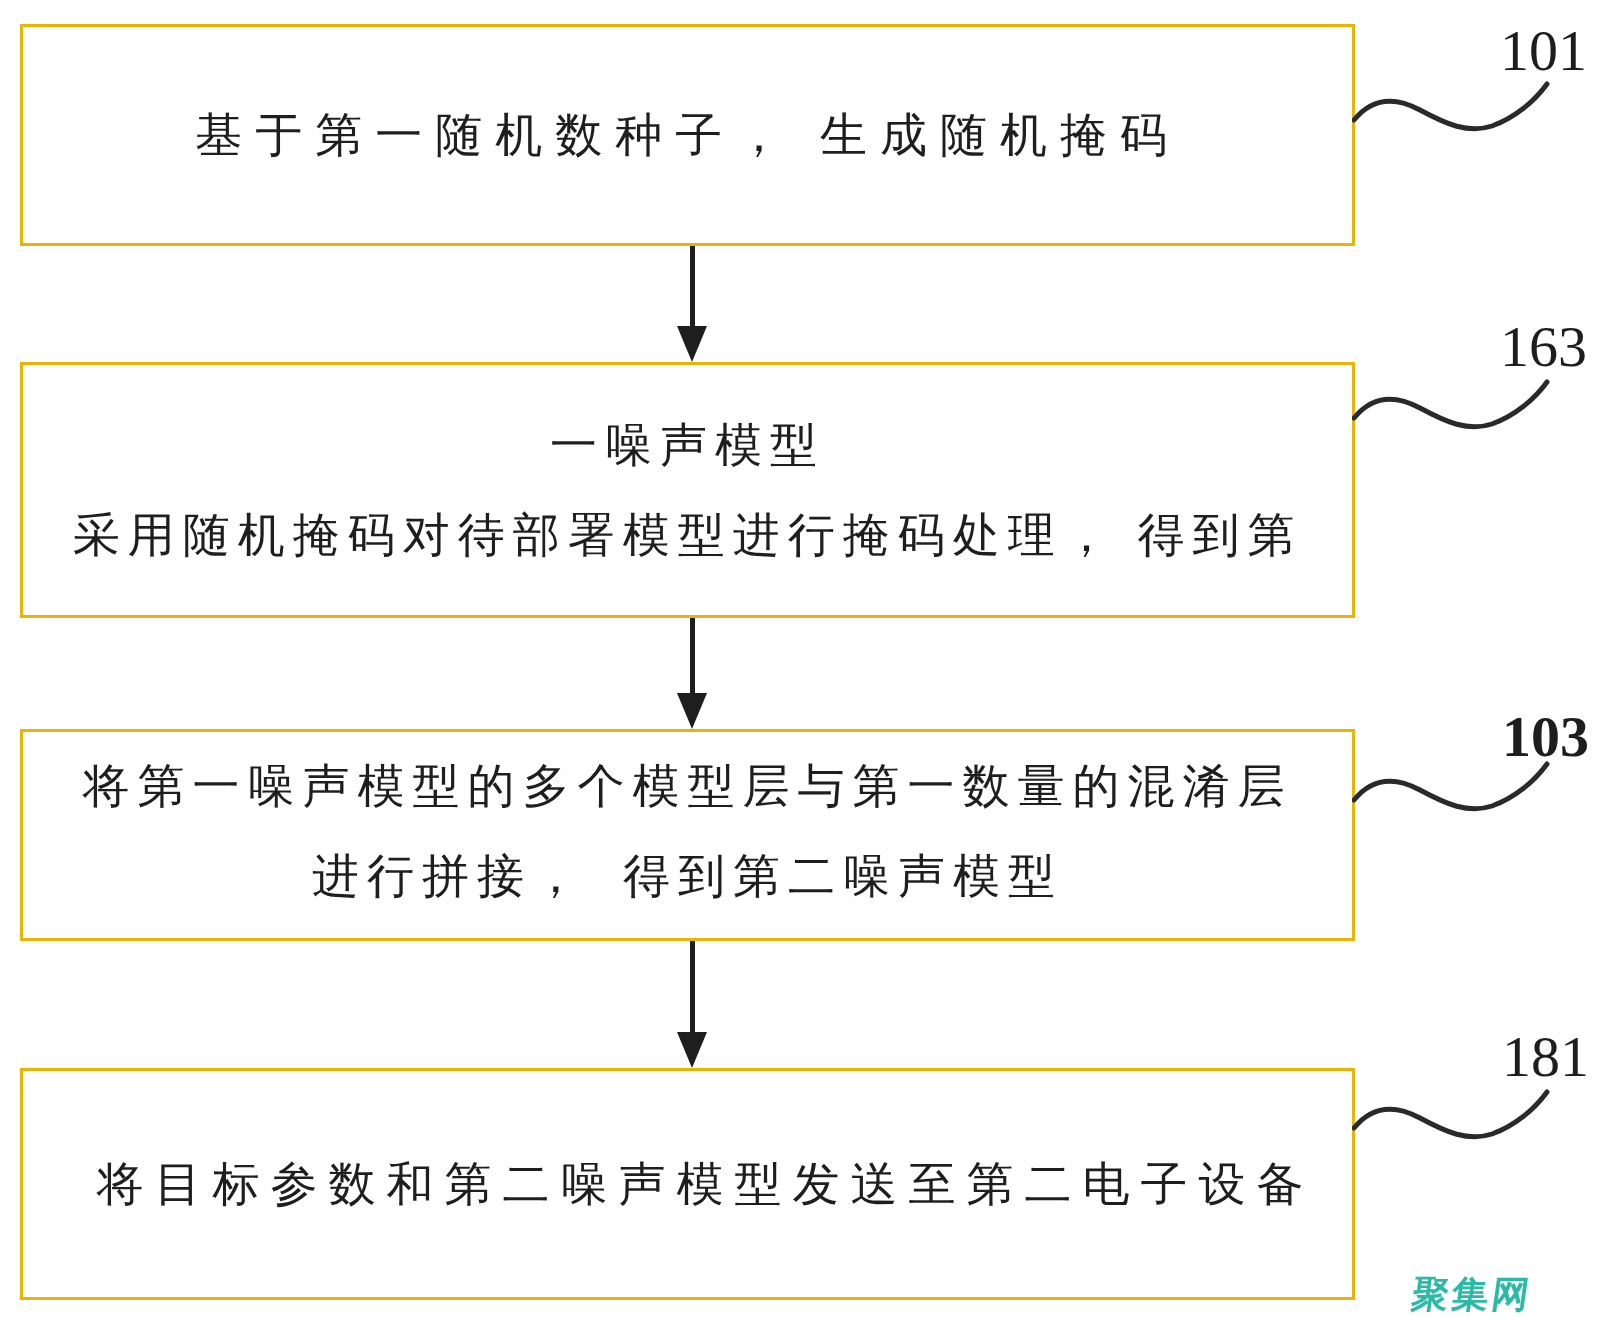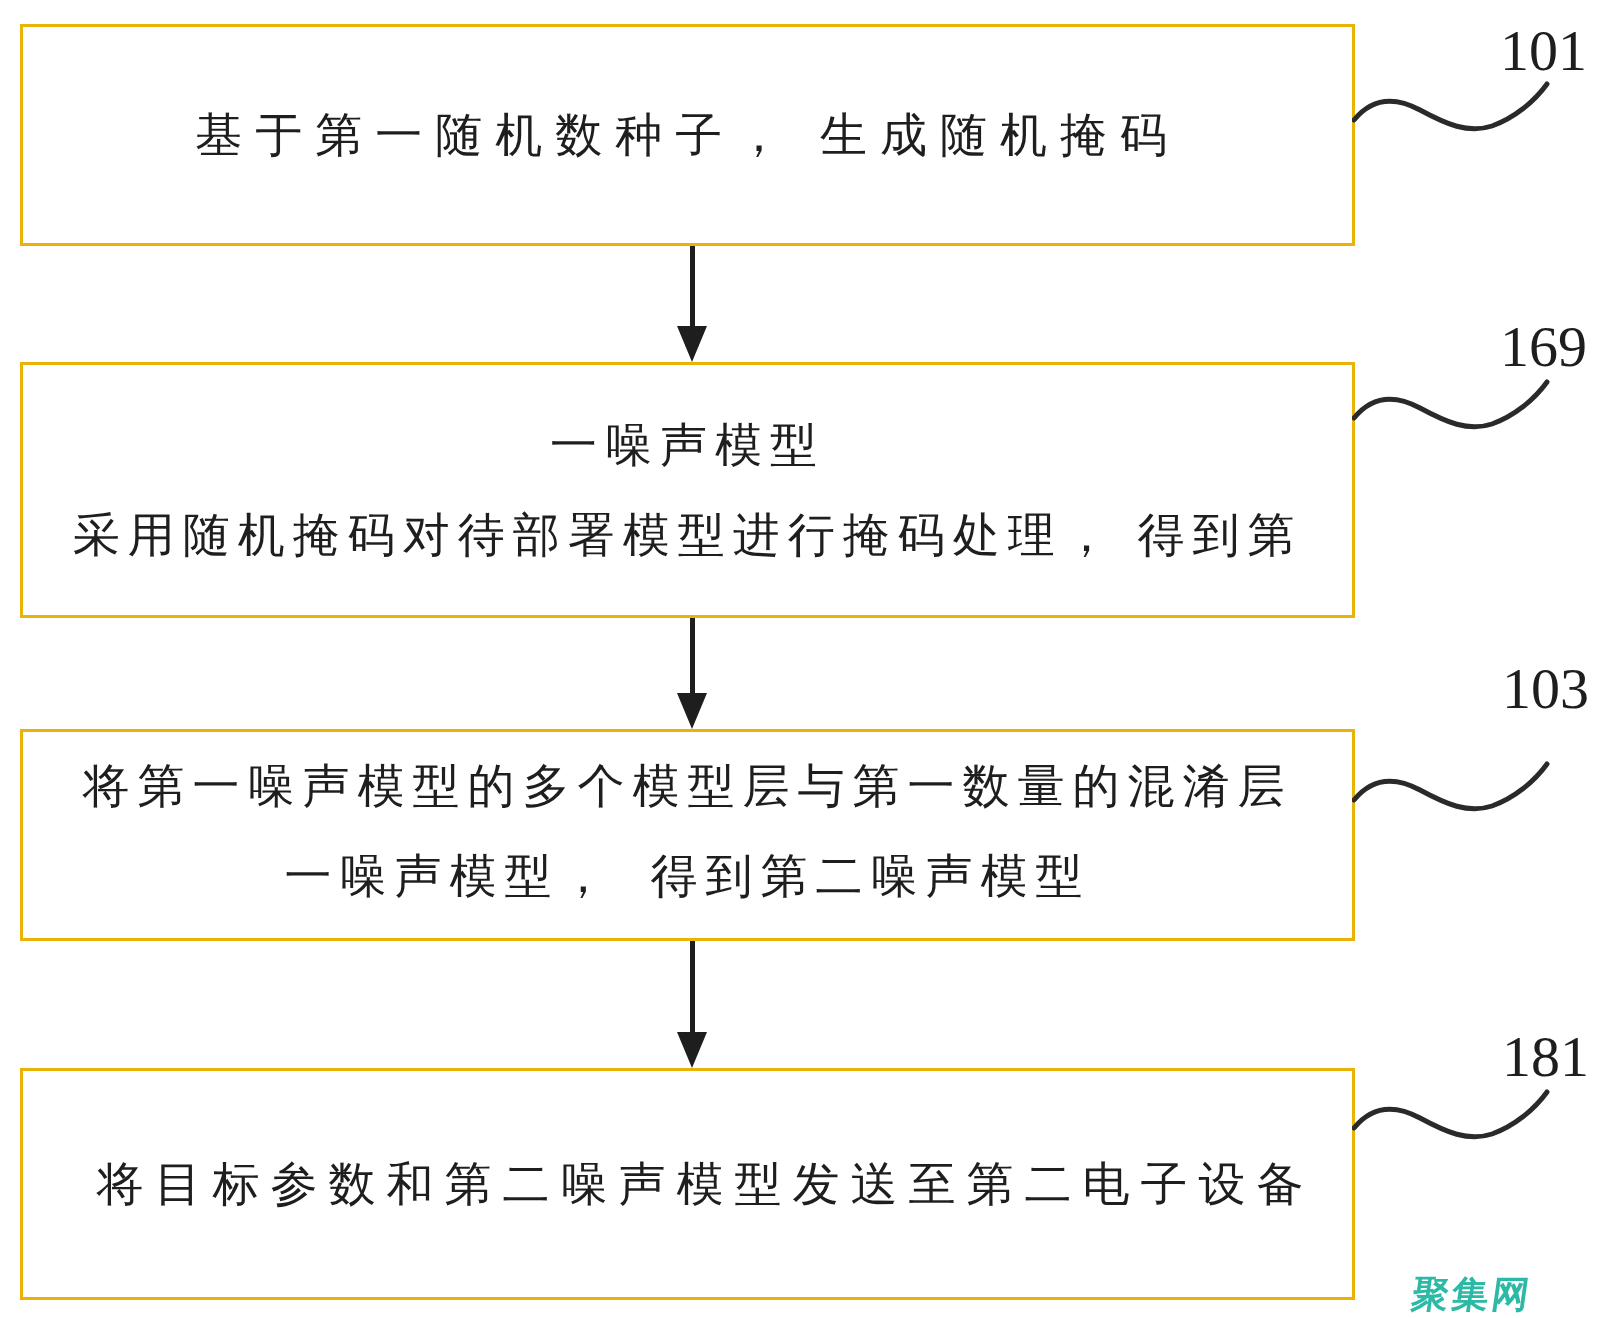--- a/index.html
+++ b/index.html
@@ -79,21 +79,21 @@
 
   
   .step-label {
     position:absolute;
     font-size:58px;
     line-height:58px;
     color:#1e1e1e;
   }
   #label-101 { left:1500px; top:22px; }
   #label-102 { left:1500px; top:318px; }
-  #label-103 { left:1502px; top:660px; }
+  #label-103 { left:1502px; top:708px;font-weight:bold; }
   #label-104 { left:1502px; top:1028px; }
 
   
   .watermark {
     position:absolute;
     left:1412px;
     top:1270px;
     font-family:"Liberation Sans","DejaVu Sans",sans-serif;
     font-size:37px;
     font-weight:bold;
@@ -117,28 +117,28 @@
   <div class="arrow-shaft" id="shaft-1"></div>
   <div class="arrow-head" id="head-1"></div>
 
   <div class="step-box" id="box-102">
     <div class="box-line">一噪声模型</div>
     <div class="box-line">采用随机掩码对待部署模型进行掩码处理， 得到第</div>
   </div>
   <svg class="squiggle" id="squiggle-102" viewBox="0 0 200 62">
     <path d="M2,40 C20,18 42,16 68,30 C94,44 116,54 140,46 C162,38 182,22 195,4"></path>
   </svg>
-  <div class="step-label" id="label-102">169</div>
+  <div class="step-label" id="label-102">163</div>
 
   <div class="arrow-shaft" id="shaft-2"></div>
   <div class="arrow-head" id="head-2"></div>
 
   <div class="step-box" id="box-103">
     <div class="box-line">将第一噪声模型的多个模型层与第一数量的混淆层</div>
-    <div class="box-line">一噪声模型， 得到第二噪声模型</div>
+    <div class="box-line">进行拼接， 得到第二噪声模型</div>
   </div>
   <svg class="squiggle" id="squiggle-103" viewBox="0 0 200 62">
     <path d="M2,40 C20,18 42,16 68,30 C94,44 116,54 140,46 C162,38 182,22 195,4"></path>
   </svg>
   <div class="step-label" id="label-103">103</div>
 
   <div class="arrow-shaft" id="shaft-3"></div>
   <div class="arrow-head" id="head-3"></div>
 
   <div class="step-box" id="box-104">

